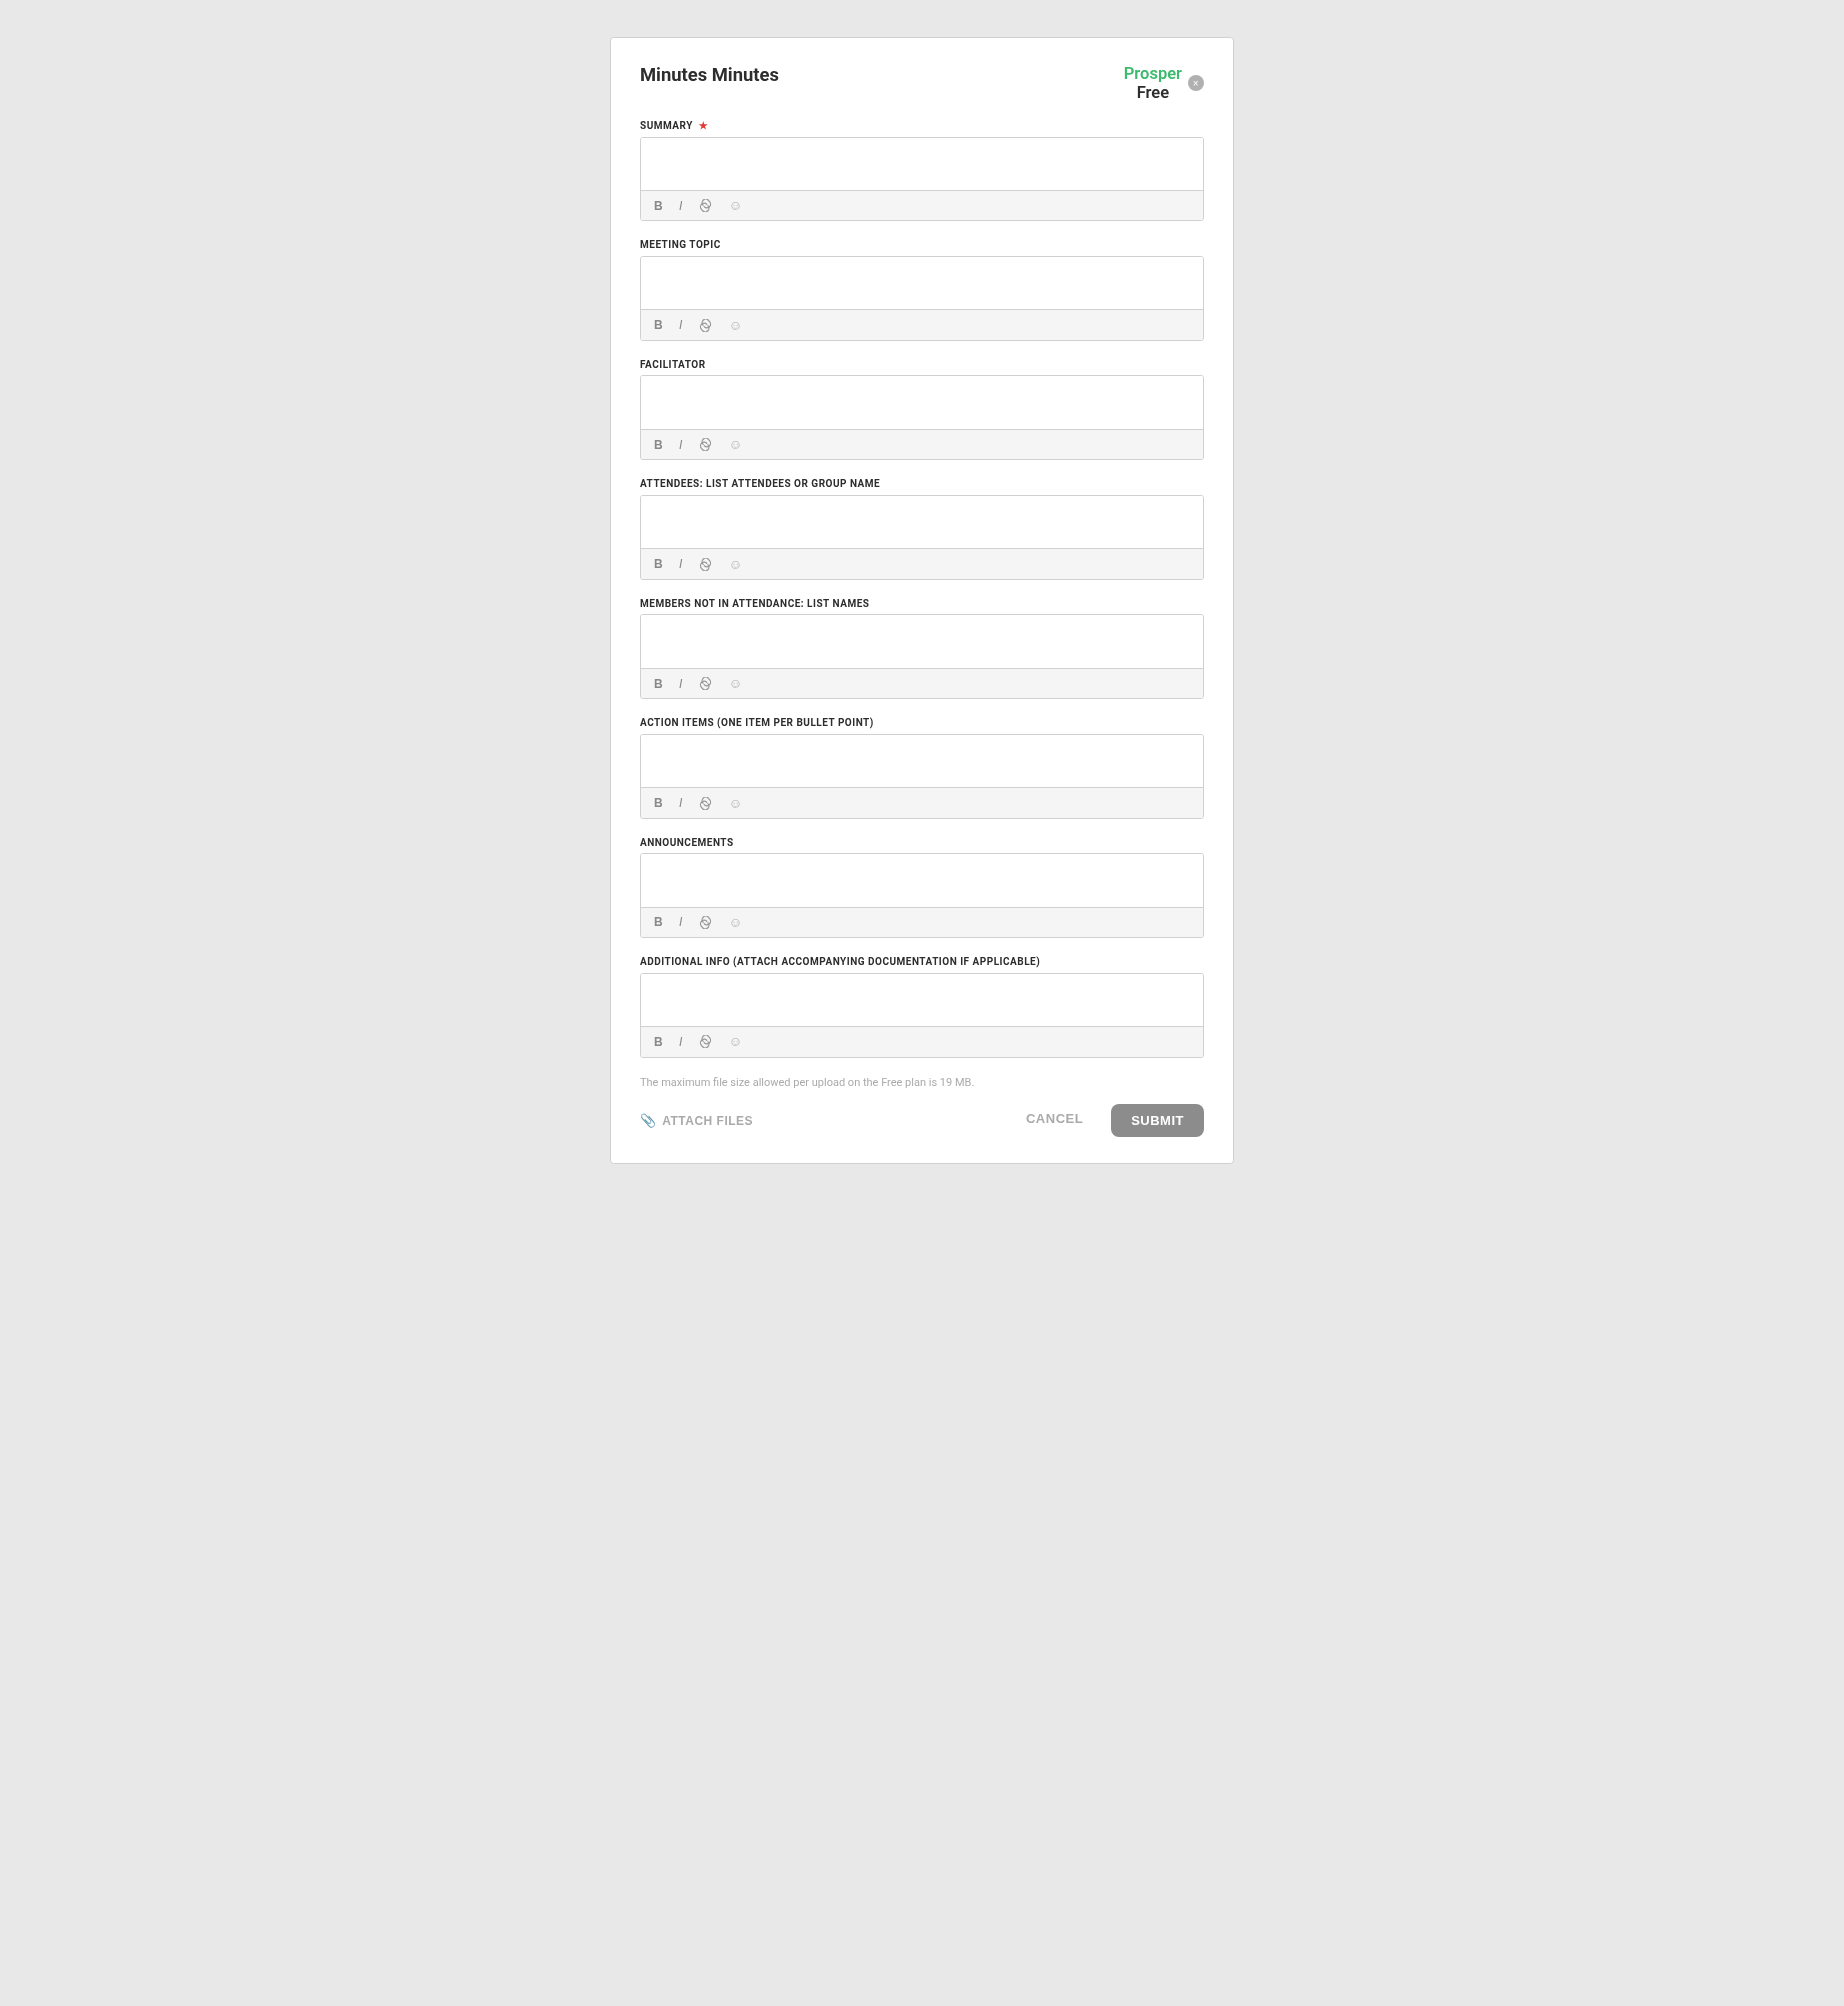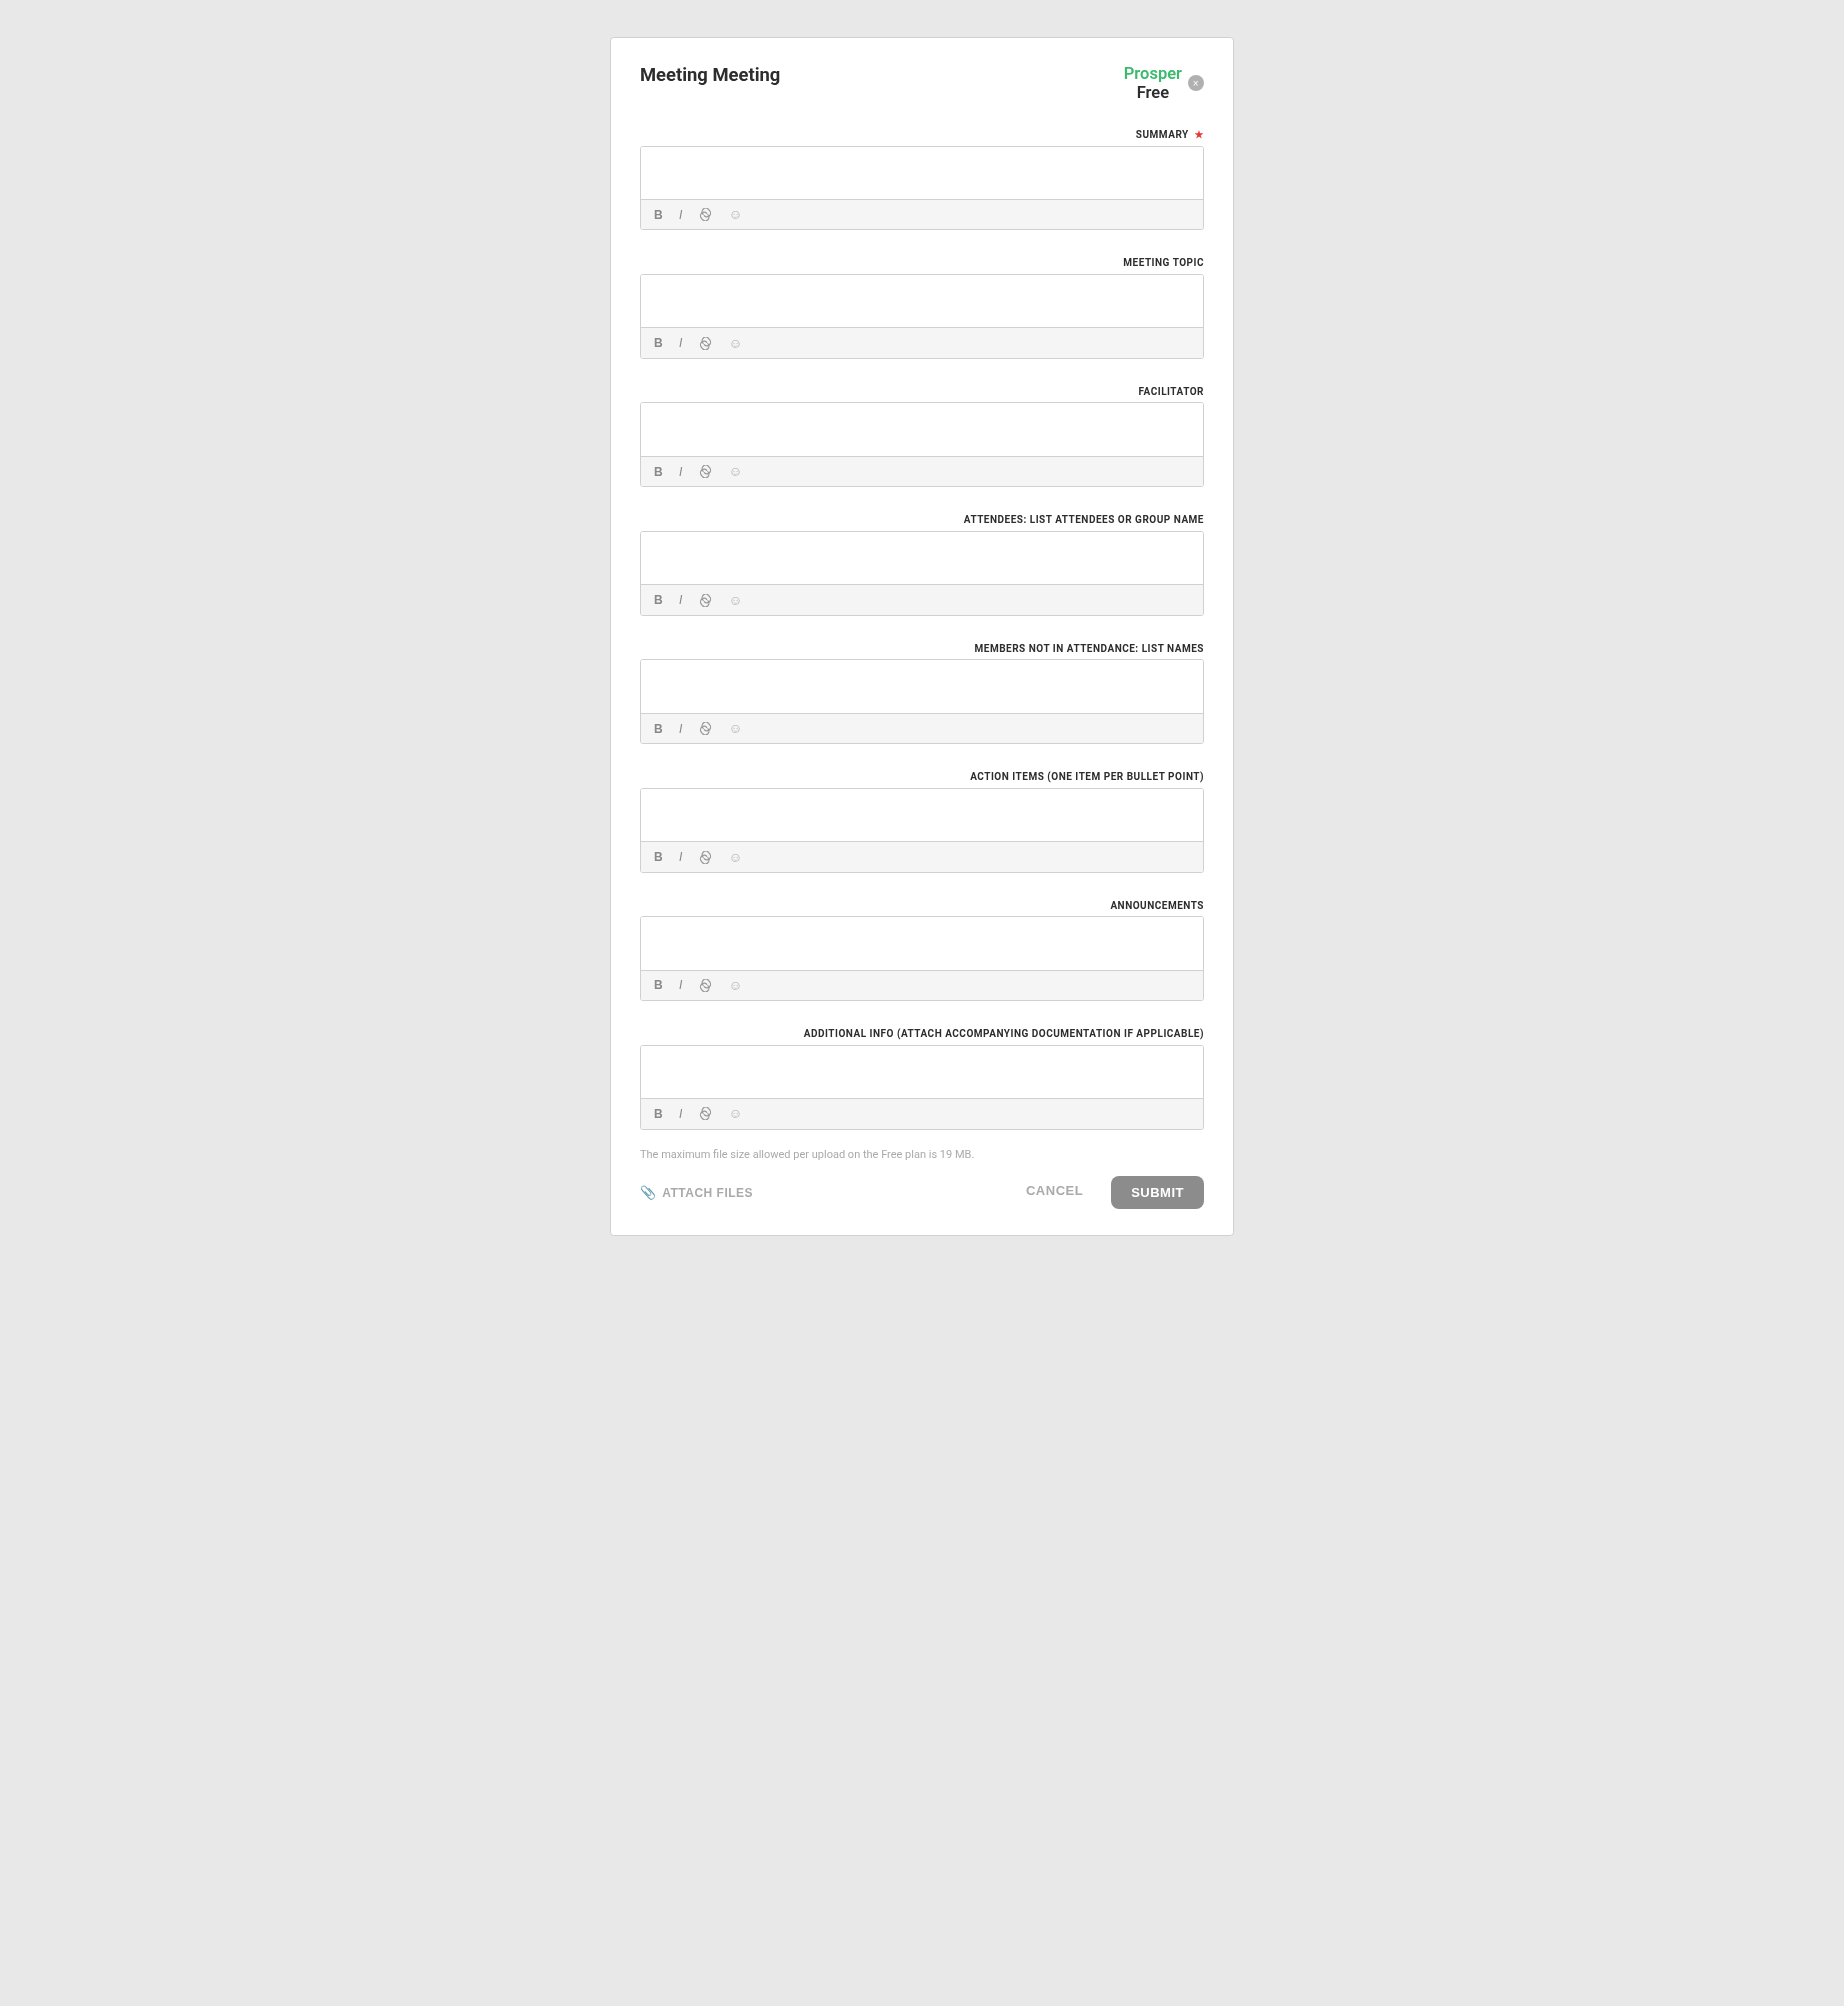--- a/index.html
+++ b/index.html
@@ -72,23 +72,22 @@
       margin-left: 5.5px;
       flex-shrink: 0;
     }
 
     .section-label {
       font-size: 10px;
       font-weight: 700;
       color: #2d2d2d;
       letter-spacing: 0.5px;
       margin-bottom: 5.5px;
-      margin-top: 27px;
+      margin-top: 18px;
       text-transform: uppercase;
-      text-align: right;
     }
 
     .required-star {
       color: #e53935;
       margin-left: 2.8px;
     }
 
     .rich-editor {
       border: 0.9px solid #d0d0d0;
       border-radius: 2.8px;
@@ -204,21 +203,21 @@
       align-items: center;
     }
   </style>
 </head>
 <body>
 
 <div class="form-container">
 
   <div class="form-header">
     <div>
-      <div class="form-title">Meeting Meeting</div>
+      <div class="form-title">Minutes Minutes</div>
     </div>
     <div class="logo-wrapper">
       <span class="logo">
         <span class="logo-prosper">Prosper</span>
           <span class="logo-forms">Free</span>
       </span>
       <button class="close-btn">×</button>
     </div>
   </div>
 

